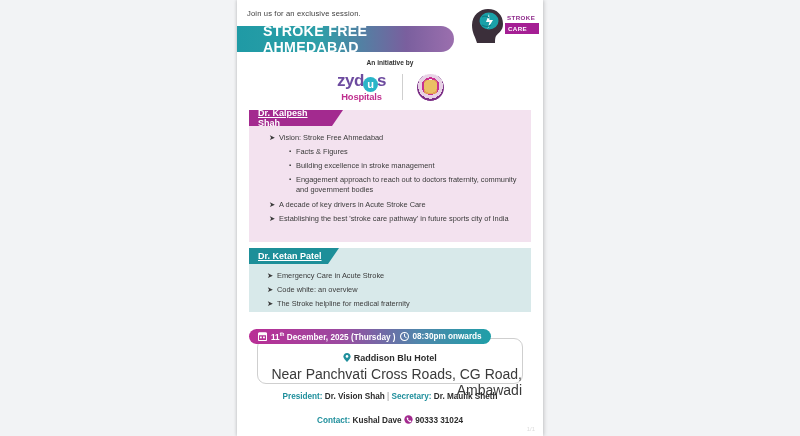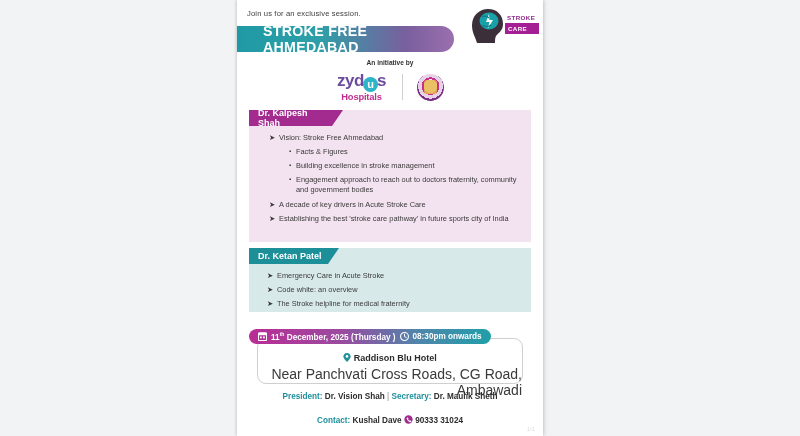--- a/index.html
+++ b/index.html
@@ -88,20 +88,21 @@
 
   
   .spk-panel { position: absolute; left: 12px; width: 282px; }
   .spk-panel.p1 { top: 110px; background: #f3e2ef; height: 132px; }
   .spk-panel.p2 { top: 248px; background: #d8e9ea; height: 64px; }
   .spk-tab {
     position: absolute; left: 12px; height: 16px;
     display: flex; align-items: center; padding: 0 16px 0 9px;
     color: #fff; font-weight: bold; font-size: 9px;
     clip-path: polygon(0 0, 100% 0, calc(100% - 11px) 100%, 0 100%);
+    text-decoration: underline;
   }
   .spk-tab.t1 { top: 110px; background: #a32a8f; width: 94px; }
   .spk-tab.t2 { top: 248px; background: #1d8f99; width: 90px; }
 
   .bul { position: absolute; font-size: 7.4px; color: #3a3a3a; line-height: 1.32; }
   .bul .mark { position: absolute; left: 0; top: 0; }
   .bul .txt  { display: block; margin-left: 10px; }
   .bul.sub .txt { margin-left: 7px; }
   .bul.sub .mark { font-size: 6px; top: .5px; }
 

